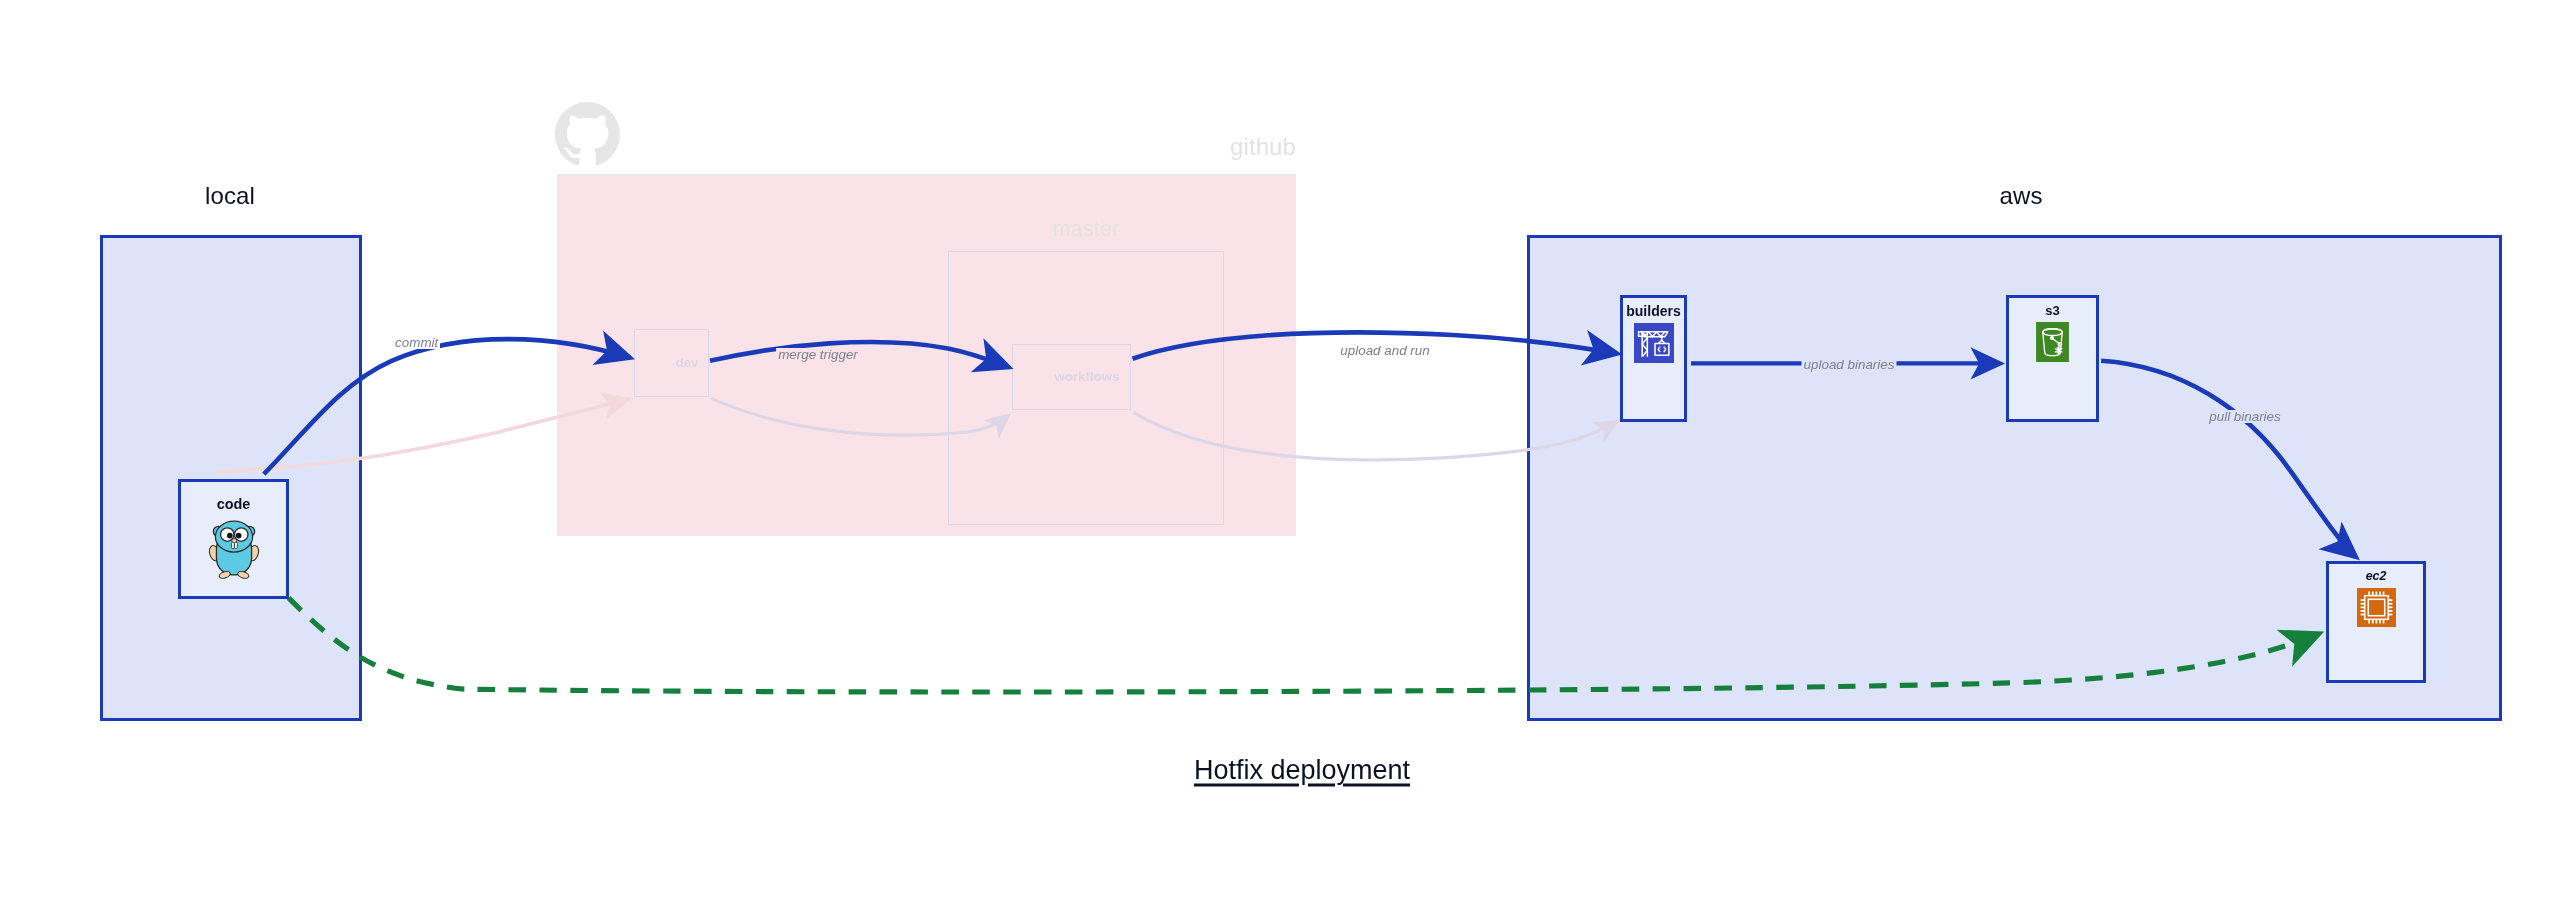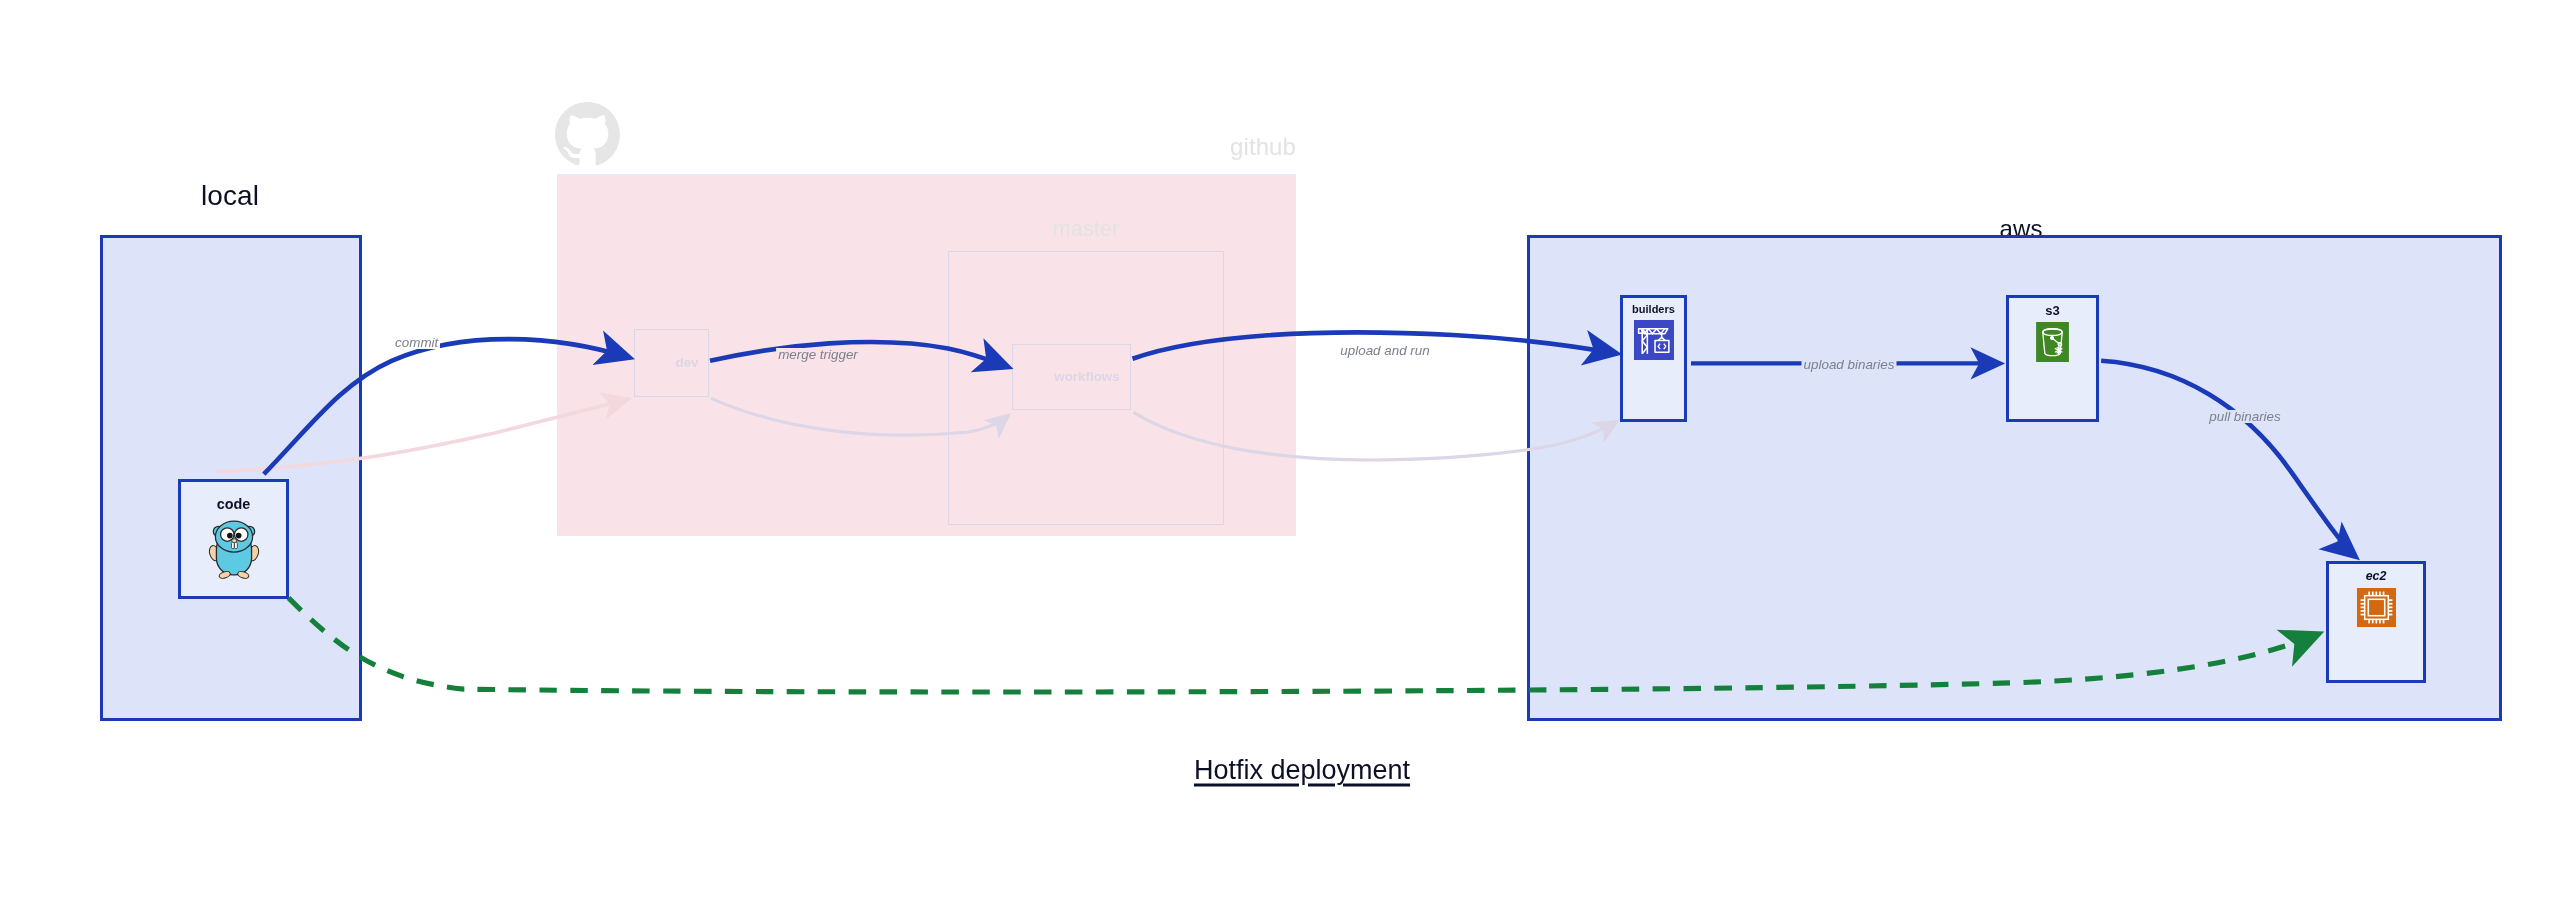--- a/index.html
+++ b/index.html
@@ -88,21 +88,21 @@
               border:1.5px solid #DCD6E6;box-sizing:border-box;background:transparent;"></div>
 
   <div class="node faded" style="left:634px;top:329px;width:75px;height:68px;">
     <span class="node-title" style="font-size:13.4px;">dev</span>
   </div>
 
   <div class="node faded" style="left:1012px;top:344px;width:119px;height:66px;">
     <span class="node-title" style="font-size:13.4px;">workflows</span>
   </div>
 
-  <div class="group-label" style="left:230px;top:196px;transform:translate(-50%,-50%);font-size:28px;">local</div>
+  <div class="group-label" style="left:230px;top:196px;transform:translate(-50%,-50%);font-size:24px;">local</div>
 
   <div class="group local" style="left:100px;top:235px;width:262px;height:486px;"></div>
 
   <div class="node" style="left:178px;top:479px;width:111px;height:120px;padding-top:15px;">
     <span class="node-title" style="font-size:14.4px;margin-bottom:5.2px;">code</span>
     <span class="node-icon">
       <svg width="56" height="62" viewBox="0 0 108 120" aria-hidden="true">
 
         <ellipse cx="16" cy="70" rx="9" ry="15" fill="#F2D2A8" stroke="#2B2B2B" stroke-width="2" transform="rotate(-16 16 70)"></ellipse>
         <ellipse cx="92" cy="70" rx="9" ry="15" fill="#F2D2A8" stroke="#2B2B2B" stroke-width="2" transform="rotate(16 92 70)"></ellipse>
@@ -122,26 +122,26 @@
         <circle cx="46" cy="36" r="5.5" fill="#15161B"></circle>
         <circle cx="63" cy="36" r="5.5" fill="#15161B"></circle>
 
         <ellipse cx="54.5" cy="46" rx="5" ry="4" fill="#F2D2A8" stroke="#2B2B2B" stroke-width="1.6"></ellipse>
         <rect x="49" y="49" width="5.5" height="12" rx="2" fill="#FFFFFF" stroke="#2B2B2B" stroke-width="1.6"></rect>
         <rect x="55" y="49" width="5.5" height="12" rx="2" fill="#FFFFFF" stroke="#2B2B2B" stroke-width="1.6"></rect>
       </svg>
     </span>
   </div>
 
-  <div class="group-label" style="left:2021px;top:196px;transform:translate(-50%,-50%);font-size:24px;margin-top:33px;">aws</div>
+  <div class="group-label" style="left:2021px;top:196px;transform:translate(-50%,-50%);font-size:24px;">aws</div>
 
   <div class="group aws" style="left:1527px;top:235px;width:975px;height:486px;"></div>
 
   <div class="node" style="left:1620px;top:295px;width:67px;height:127px;padding-top:6.2px;">
-    <span class="node-title" style="font-size:11px;margin-bottom:5.2px;">builders</span>
+    <span class="node-title" style="font-size:14px;margin-bottom:5.2px;">builders</span>
     <span class="node-icon">
       <svg width="40" height="40" viewBox="0 0 78 78" aria-hidden="true">
         <rect x="0" y="0" width="78" height="78" fill="#3B47C4"></rect>
         <g fill="none" stroke="#FFFFFF" stroke-width="3" stroke-linejoin="round">
 
           <path d="M16 17 L16 66"></path>
           <path d="M26 17 L26 66"></path>
           <path d="M16 17 L26 29 L16 41 L26 53 L16 66"></path>
 
           <rect x="9" y="17" width="7" height="9"></rect>

